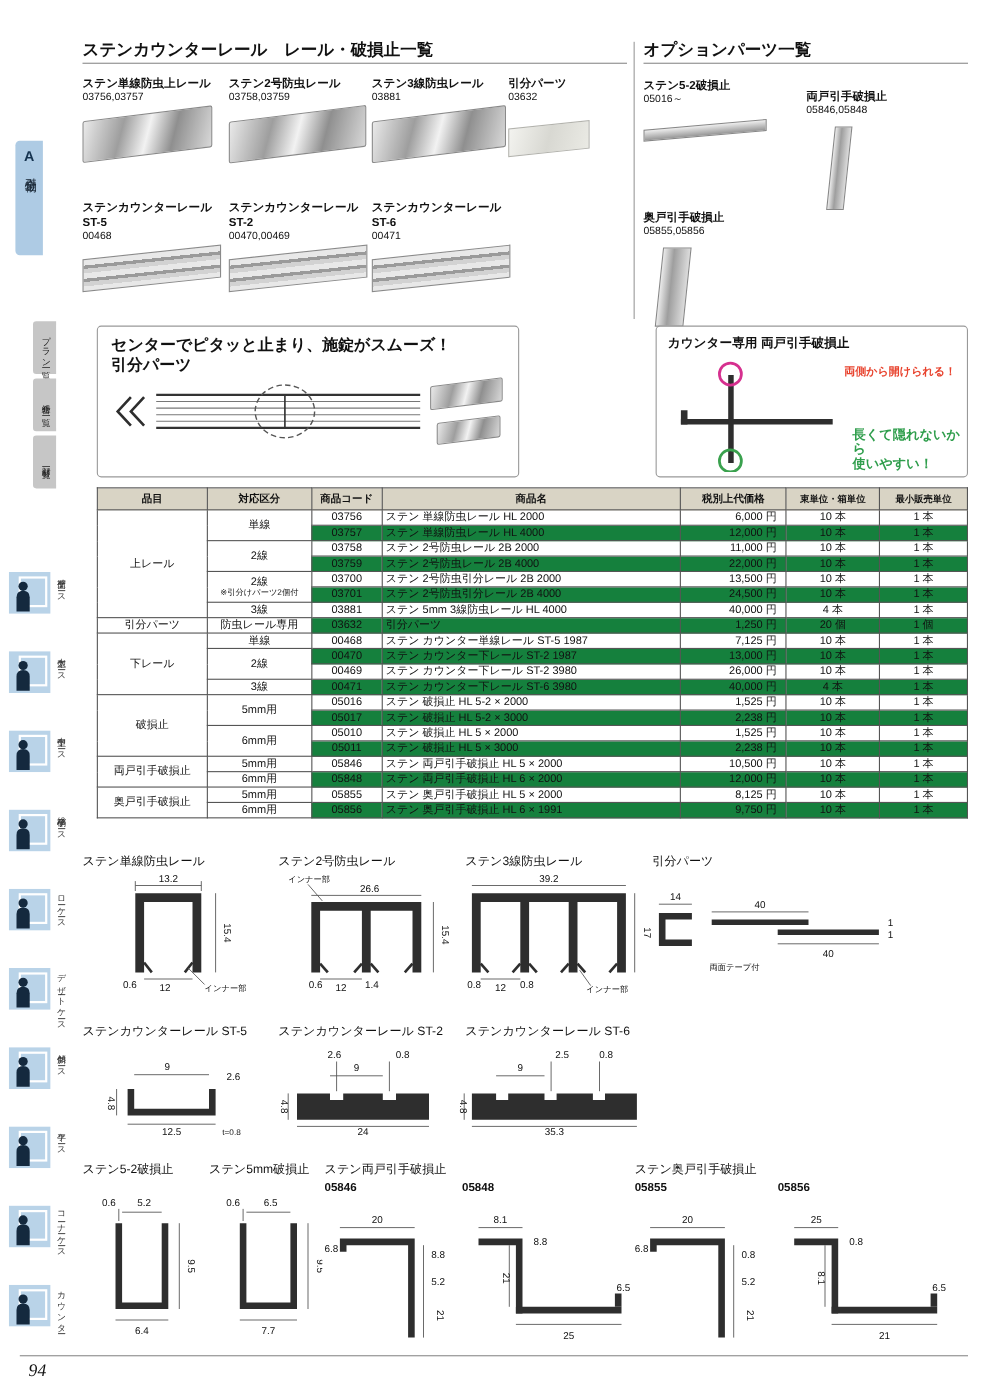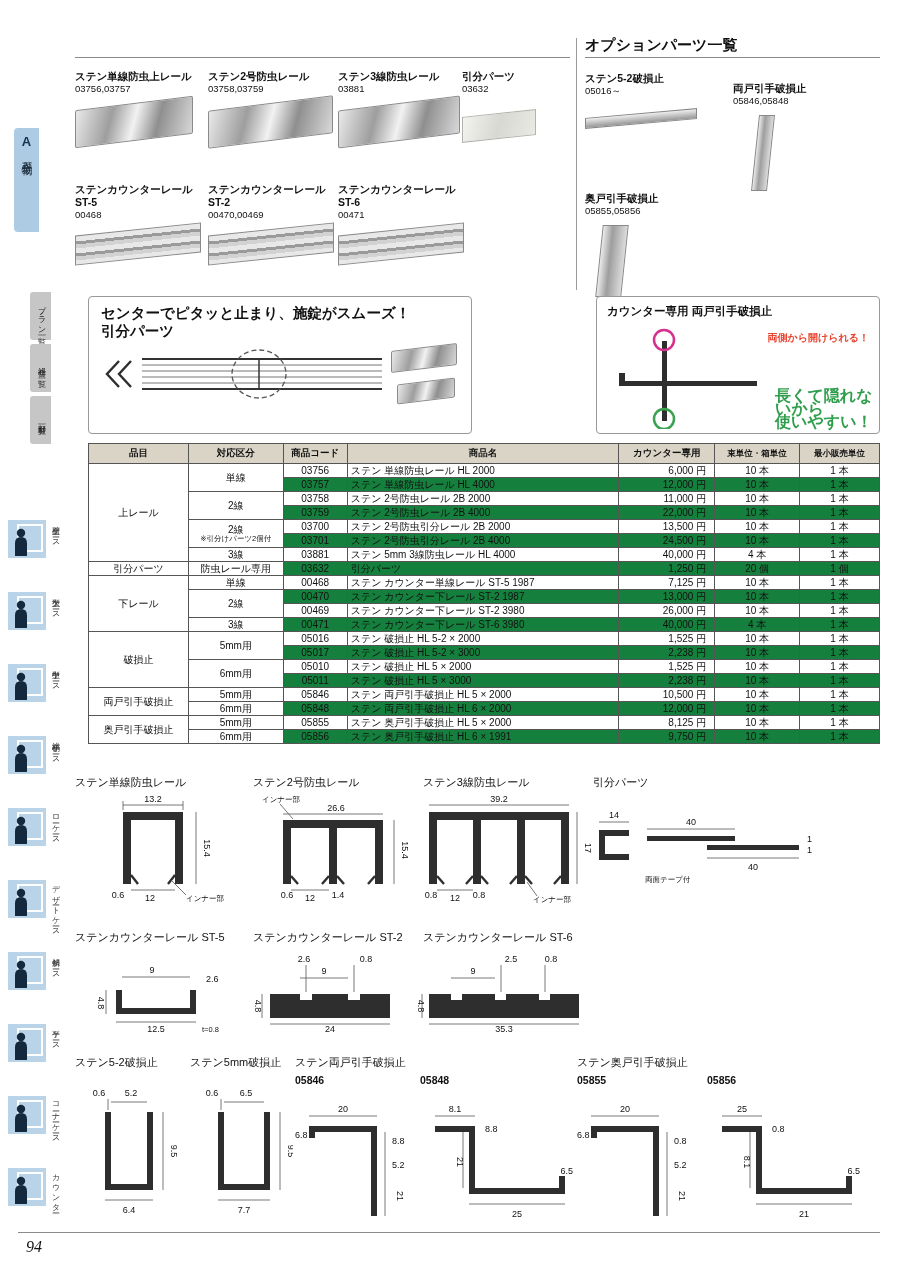--- a/index.html
+++ b/index.html
@@ -38,21 +38,21 @@
     border:1px solid #8a8a8a; transform:skewY(-6deg); }
   .ph-bar { width:112px; height:11px; background:linear-gradient(180deg,#eee,#969696); border:1px solid #888; transform:skewY(-5deg); }
   .ph-vstrip { background:linear-gradient(90deg,#ebebeb,#9e9e9e 40%,#dcdcdc); border:1px solid #888; transform:skewX(-6deg); }
 
   
   .cbox { position:absolute; top:296px; height:138px; border:1.5px solid #999; border-radius:4px; background:#fff; }
   .c-title { position:absolute; left:12px; font-size:14.5px; font-weight:bold; }
   .c-caption { position:absolute; bottom:5px; left:0; width:100%; text-align:center; font-size:9px; color:#222; }
   .c-mid-title { position:absolute; top:10px; width:100%; text-align:center; font-size:10.5px; font-weight:bold; line-height:14px; }
   .note-red { position:absolute; color:#e8432e; font-size:10px; font-weight:bold; }
-  .note-green { position:absolute; color:#2f9e4c; font-size:16px; font-weight:bold; line-height:13px; }
+  .note-green { position:absolute; color:#2f9e4c; font-size:12px; font-weight:bold; line-height:13px; }
 
   
   .price-table { position:absolute; left:88px; top:443px; width:792px; border-collapse:collapse; font-size:10px; }
   .price-table th { border:1px solid #555; background:#d9d4c5; height:20px; font-size:9.5px; padding:0 2px; font-weight:bold; }
   .price-table th.small { font-size:8.5px;margin-top:26px; }
   .price-table td { border:1px solid #555; padding:1px 3px; height:13px; line-height:11px; }
   tr.alt td { background:#15803d; }
   td.c-item, td.c-cat { text-align:center; background:#fff; }
   tr.alt td.c-item, tr.alt td.c-cat { background:#fff; }
   td.col-code { text-align:center; }
@@ -155,20 +155,21 @@
       </svg>
       <span class="case-label vtext">コーナーケース</span>
     </div>
   <div class="case-item" style="top:1168px">
       <svg class="case-ico">
         <use href="#case-icon"></use>
       </svg>
       <span class="case-label vtext">カウンター</span>
     </div>
 
+  <div class="hdr" style="left:75px;top:36px">ステンカウンターレール　レール・破損止一覧</div>
   <div class="hdr" style="left:585px;top:36px">オプションパーツ一覧</div>
   <div class="rule" style="left:75px;top:57px;width:495px"></div>
   <div class="rule" style="left:585px;top:57px;width:295px"></div>
   <div class="vrule" style="left:576px;top:38px;height:252px"></div>
 
   <div class="prod" style="left:75px;top:70px;width:130px">
     <div class="pname">ステン単線防虫上レール</div>
     <div class="pcode">03756,03757</div>
     <div class="photo ph-ch"></div>
   </div>
@@ -267,21 +268,21 @@
       <col style="width:96px">
         <col style="width:85px">
         <col style="width:80px">
     </colgroup>
     <thead>
       <tr>
         <th>品目</th>
         <th>対応区分</th>
         <th>商品コード</th>
         <th>商品名</th>
-        <th>カウンター専用</th>
+        <th>税別上代価格</th>
         <th class="small">束単位・箱単位</th>
         <th class="small">最小販売単位</th>
       </tr>
     </thead>
     <tbody>
         <tr>
           <td class="c-item" rowspan="7">上レール</td>
           <td class="c-cat" rowspan="2">単線</td>
           <td class="col-code">03756</td>
           <td class="col-name">ステン 単線防虫レール HL 2000</td>

